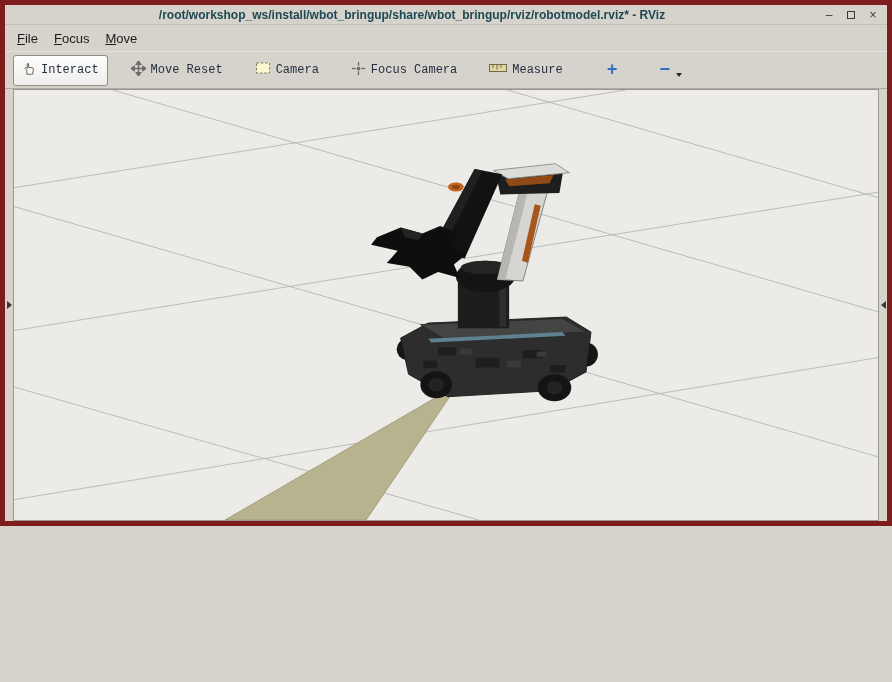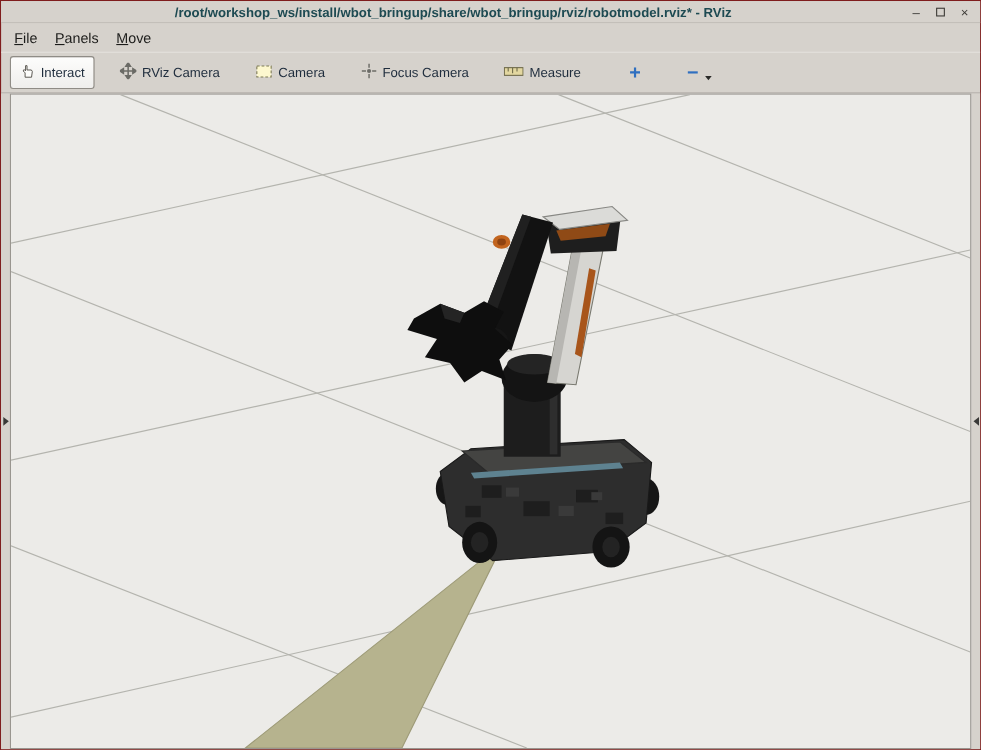--- a/index.html
+++ b/index.html
@@ -1,35 +1,35 @@
 <!DOCTYPE html>
 <html style="--title_text: #1d4a52; --accent_blue: #2f6fc0; --scan_cone: #b6b38e; --laser_red: #7d1212; --viewport_bg: #ecebe8; --grid_line: #b4b4ae; --chrome_bg: #d6d2cc;"><head>
 <meta charset="utf-8">
 <style>
   :root{
     --title_text:#1d4a52; --accent_blue:#2f6fc0; --scan_cone:#b6b38e;
     --laser_red:#7d1212; --viewport_bg:#ecebe8; --grid_line:#b4b4ae; --chrome_bg:#d6d2cc;
   }
   *{box-sizing:border-box; margin:0; padding:0;}
   body{width:892px;height:682px;font-family:"Liberation Sans",sans-serif;background:var(--chrome_bg);}
-  .window{width:892px;height:682px;display:flex;flex-direction:column;border:1px solid #7f1d1d;background:var(--chrome_bg);}
+  .window{width:892px;height:526px;display:flex;flex-direction:column;border:5px solid #7f1d1d;background:var(--chrome_bg);}
   
   .titlebar{height:20px;display:flex;align-items:center;background:var(--chrome_bg);border-bottom:1px solid #c3bfb9;}
   .title{flex:1;text-align:center;font-size:12px;font-weight:bold;color:var(--title_text);white-space:nowrap;overflow:hidden;}
   .win-controls{display:flex;align-items:center;gap:2px;padding-right:4px;}
   .win-btn{width:20px;height:16px;display:flex;align-items:center;justify-content:center;font-size:12px;color:#3c3a36;cursor:default;}
   .max-box{width:8px;height:8px;border:1px solid #3c3a36;}
   
   .menubar{height:26px;display:flex;align-items:center;padding-left:4px;font-size:13px;color:#1c1c1a;text-align:right;}
   .menu-item{padding:4px 8px;}
   .menu-item span{display:inline-block;}
   .menu-item span::first-letter{text-decoration:underline;}
   
   .toolbar{height:38px;display:flex;align-items:center;gap:14px;padding-left:8px;border-top:1px solid #e4e1dc;border-bottom:1px solid #aeaaa4;}
-  .tool-btn{display:inline-flex;align-items:center;gap:5px;padding:5px 8px;font-size:12px;color:#1f2d3d;border:1px solid transparent;border-radius:3px;}
+  .tool-btn{display:inline-flex;align-items:center;gap:5px;padding:5px 8px;font-size:12px;color:#1f2d3d;border:1px solid transparent;border-radius:3px;font-family:Liberation Mono, monospace;}
   .tool-btn.active{background:linear-gradient(#fdfdfc,#efeeec);border:1px solid #8f8c86;}
   .tool-glyph{color:var(--accent_blue);font-weight:bold;font-size:18px;line-height:14px;}
   .dd-arrow{width:0;height:0;border-left:3px solid transparent;border-right:3px solid transparent;border-top:4px solid #2a2a28;align-self:flex-end;margin-left:1px;}
   
   .vrow{flex:1;display:flex;min-height:0;}
   .side-strip{width:8px;display:flex;align-items:center;justify-content:center;background:var(--chrome_bg);}
   .expand-right-tri{width:0;height:0;border-top:4px solid transparent;border-bottom:4px solid transparent;border-left:5px solid #3a3a38;}
   .expand-left-tri{width:0;height:0;border-top:4px solid transparent;border-bottom:4px solid transparent;border-right:5px solid #3a3a38;}
   .viewport{flex:1;position:relative;background:var(--viewport_bg);border:1px solid #99958f;overflow:hidden;}
   .viewport svg{position:absolute;inset:0;width:100%;height:100%;display:block;}
@@ -56,21 +56,21 @@
           <span class="max-box"></span>
         </div>
       <div class="win-btn">
           <span>×</span>
         </div>
     </div>
   </div>
 
   <div class="menubar">
     <div class="menu-item"><span>File</span></div>
-    <div class="menu-item"><span>Panels</span></div>
+    <div class="menu-item"><span>Focus</span></div>
     <div class="menu-item"><span>Move</span></div>
   </div>
 
   <div class="toolbar">
     <div class="tool-btn active">
       <span>
         <svg width="14" height="15" viewBox="0 0 16 16">
             <path d="M5.5 14.5 V10 L3.5 8 L4.5 6.5 L6 8 V2.5 H7.5 V7 H12 L13 8.5 L12.2 14.5 Z" fill="#fdfdfb" stroke="#55524c" stroke-width="1" stroke-linejoin="round"></path>
           </svg>
       </span>
@@ -82,21 +82,21 @@
             <g stroke="#6b6b66" stroke-width="1.5" fill="#6b6b66">
               <line x1="8" y1="3" x2="8" y2="13"></line>
               <line x1="3" y1="8" x2="13" y2="8"></line>
               <polygon points="8,0 5.8,3.4 10.2,3.4"></polygon>
               <polygon points="8,16 5.8,12.6 10.2,12.6"></polygon>
               <polygon points="0,8 3.4,5.8 3.4,10.2"></polygon>
               <polygon points="16,8 12.6,5.8 12.6,10.2"></polygon>
             </g>
           </svg>
       </span>
-      <span>RViz Camera</span>
+      <span>Move Reset</span>
     </div>
     <div class="tool-btn">
       <span>
         <svg width="16" height="14" viewBox="0 0 16 14">
             <rect x="1.5" y="2" width="13" height="10" fill="#fdf8cf" stroke="#7d7a55" stroke-dasharray="2.5 1.8"></rect>
           </svg>
       </span>
       <span>Camera</span>
     </div>
     <div class="tool-btn">

